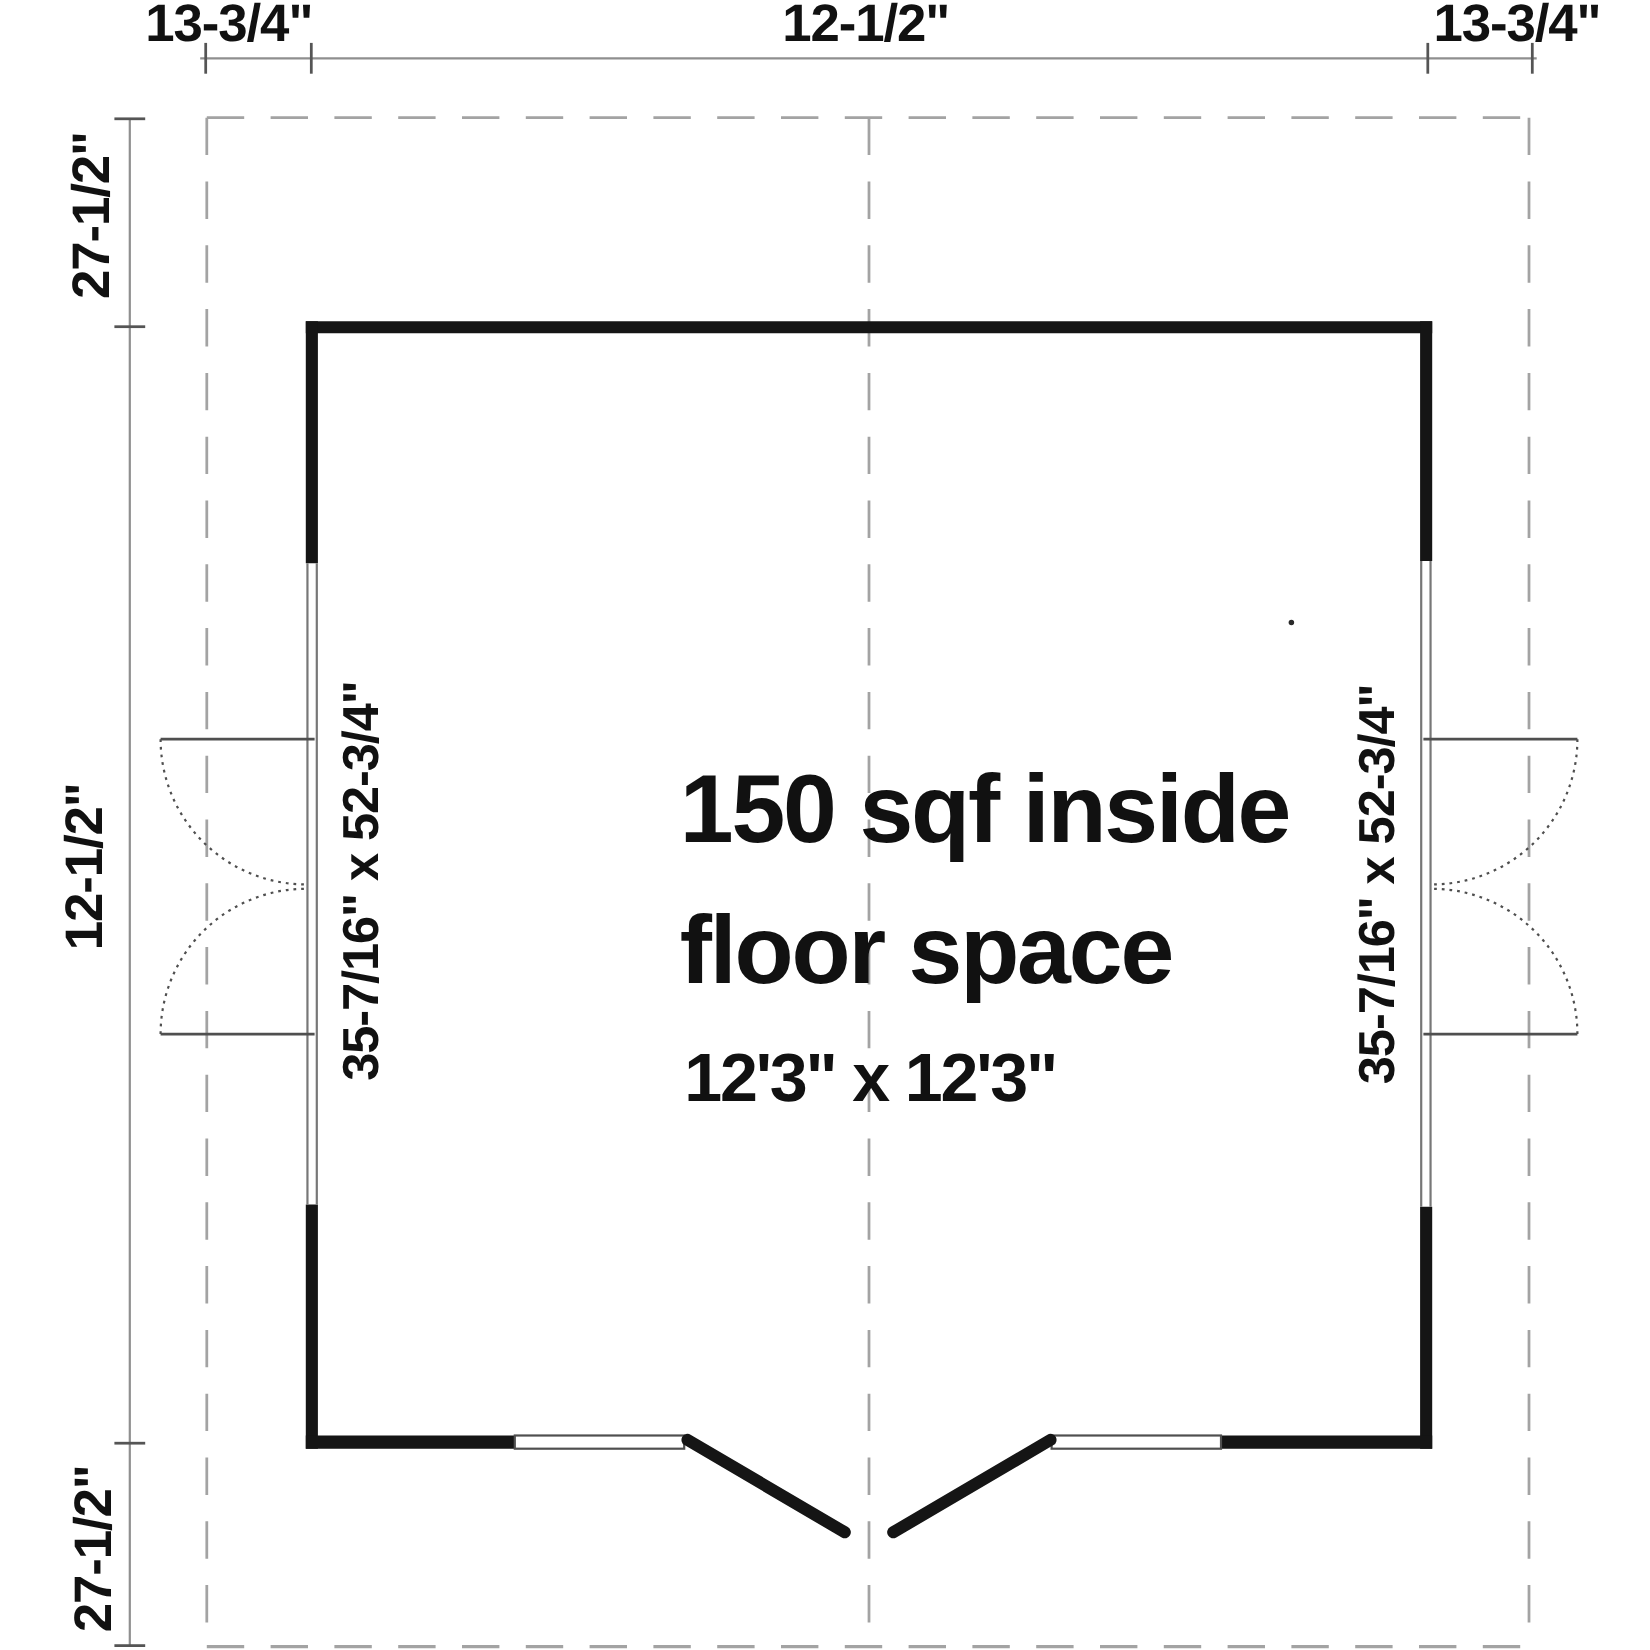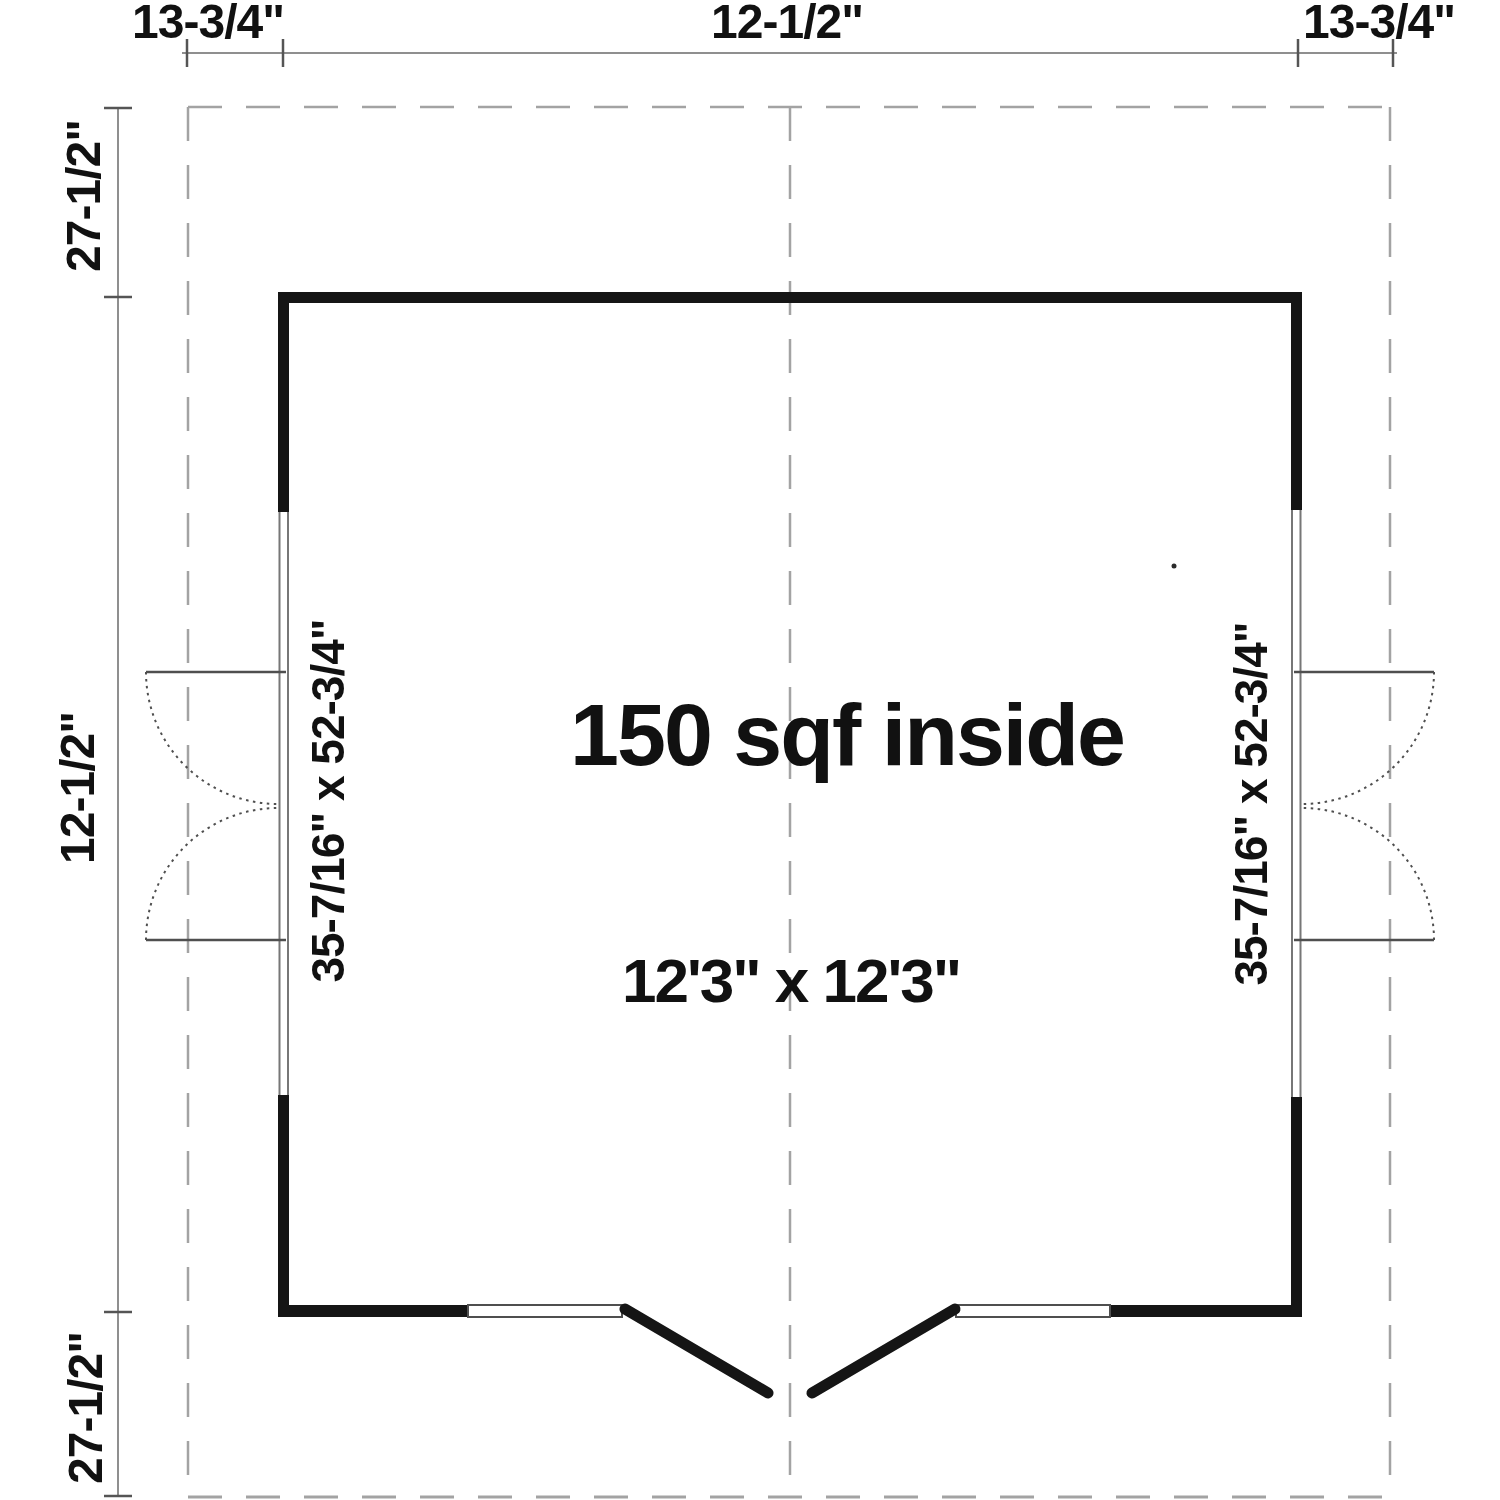--- a/index.html
+++ b/index.html
@@ -25,21 +25,21 @@
   .leaf{stroke:var(--wall);stroke-width:11;stroke-linecap:round;fill:none;}
   .label{
     position:absolute; color:var(--text); font-weight:700; white-space:nowrap;
     line-height:1; transform:translate(-50%,-50%);
   }
   .dim-label{font-size:48px;letter-spacing:-1px;}
   .rot{transform:translate(-50%,-50%) rotate(-90deg);}
   .door-label{font-size:46px;letter-spacing:-1px;}
   .big-text{
     position:absolute; color:var(--text); font-weight:700; white-space:nowrap;
-    line-height:1; font-size:88px; letter-spacing:-2px;
+    line-height:1; font-size:88px; letter-spacing:-2px;margin-left:48px;
   }
   .size-text{
     position:absolute; color:var(--text); font-weight:700; white-space:nowrap;
     line-height:1; font-size:62px; letter-spacing:-2px;
   }
 </style>
 </head>
 <body>
 
 <div class="canvas">
@@ -112,15 +112,16 @@
   <div class="label dim-label" style="left:1379px;top:22px;">13-3/4"</div>
 
   <div class="label dim-label rot" style="left:84px;top:196px;">27-1/2"</div>
   <div class="label dim-label rot" style="left:78px;top:788px;">12-1/2"</div>
   <div class="label dim-label rot" style="left:86px;top:1408px;">27-1/2"</div>
 
   <div class="label door-label rot" style="left:328px;top:801px;">35-7/16" x 52-3/4"</div>
   <div class="label door-label rot" style="left:1251px;top:804px;">35-7/16" x 52-3/4"</div>
 
   <div class="big-text" style="left:570px;top:691px;">150 sqf inside</div>
+  <div class="big-text" style="left:570px;top:820px;">floor space</div>
   <div class="size-text" style="left:622px;top:950px;">12'3" x 12'3"</div>
 
 </div>
 
 </body></html>

